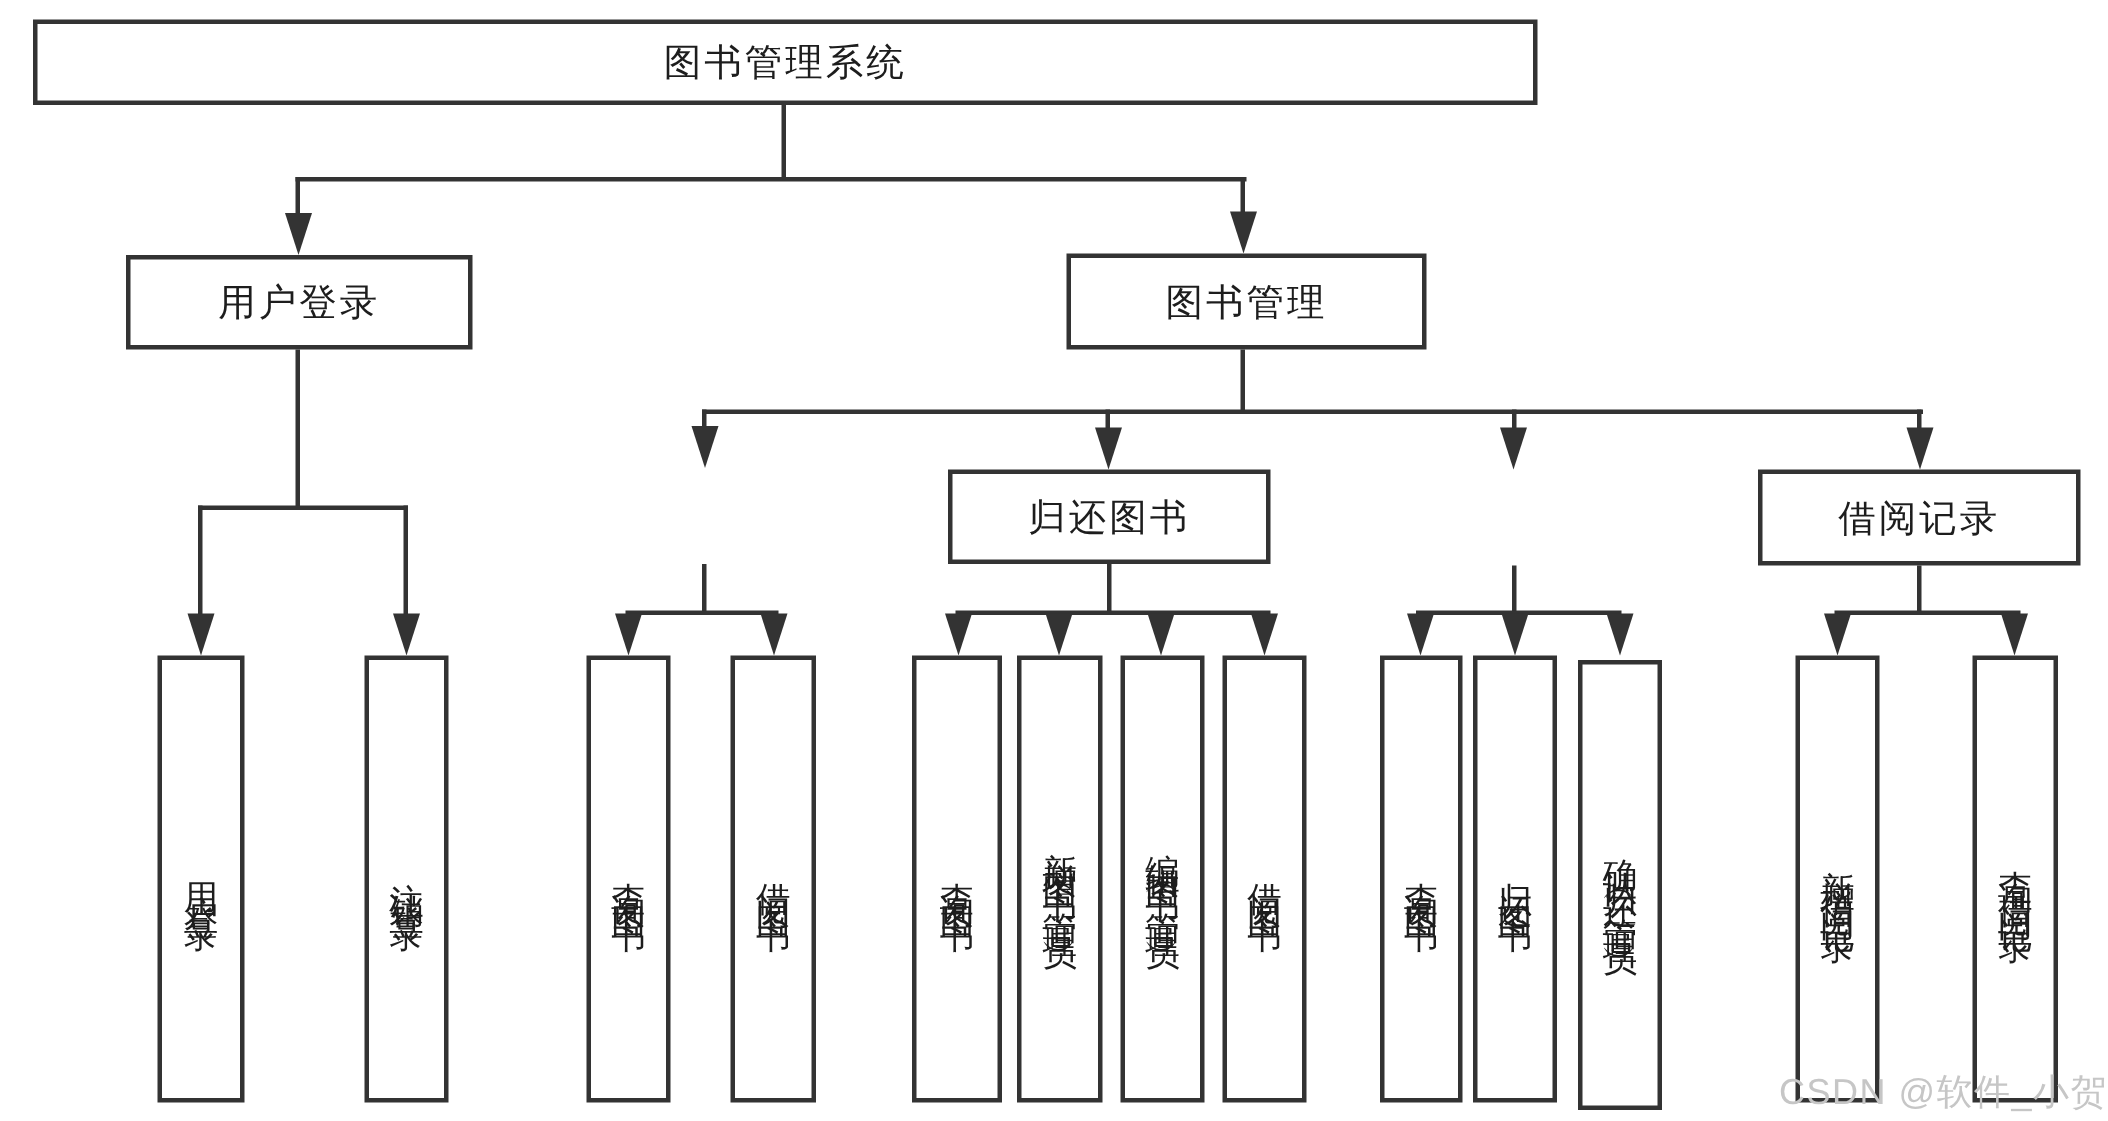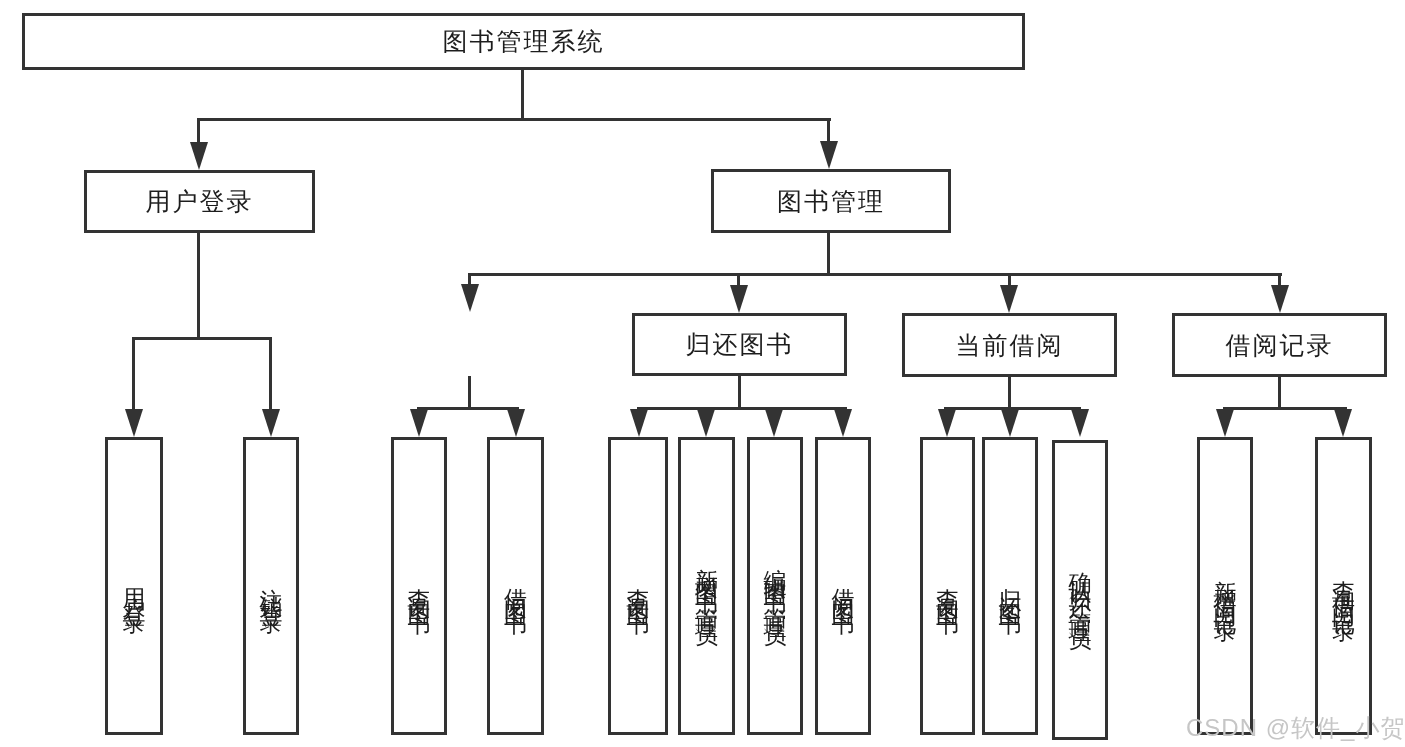--- a/index.html
+++ b/index.html
@@ -66,21 +66,20 @@
   <div class="vl" style="left:468px;top:273px;height:14px"></div>
   <div class="ar" style="left:461px;top:284px"></div>
   <div class="vl" style="left:737px;top:273px;height:14px"></div>
   <div class="ar" style="left:730px;top:285px"></div>
   <div class="vl" style="left:1008px;top:273px;height:14px"></div>
   <div class="ar" style="left:1000px;top:285px"></div>
   <div class="vl" style="left:1278px;top:273px;height:14px"></div>
   <div class="ar" style="left:1271px;top:285px"></div>
 
   <div class="box hbox" style="left:632px;top:313px;width:215px;height:63px">归还图书</div>
-  <div class="box hbox" style="left:902px;top:313px;width:215px;height:64px">当前借阅</div>
   <div class="box hbox" style="left:1172px;top:313px;width:215px;height:64px">借阅记录</div>
 
   <div class="vl" style="left:468px;top:376px;height:34px"></div>
   <div class="hl" style="left:417px;top:407px;width:102px"></div>
   <div class="ar" style="left:410px;top:409px"></div>
   <div class="ar" style="left:507px;top:409px"></div>
 
   <div class="vl" style="left:738px;top:376px;height:34px"></div>
   <div class="hl" style="left:637px;top:407px;width:210px"></div>
   <div class="ar" style="left:630px;top:409px"></div>

